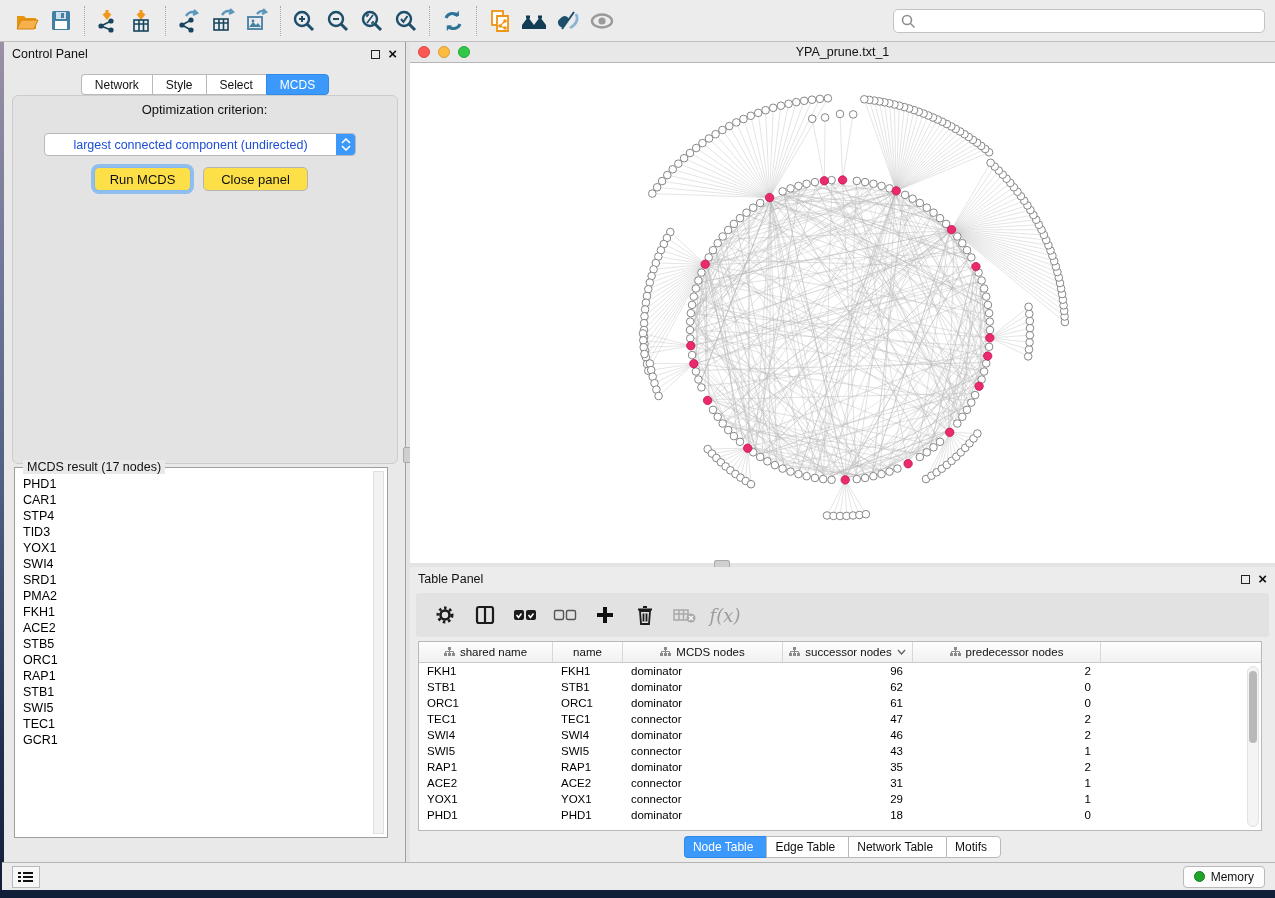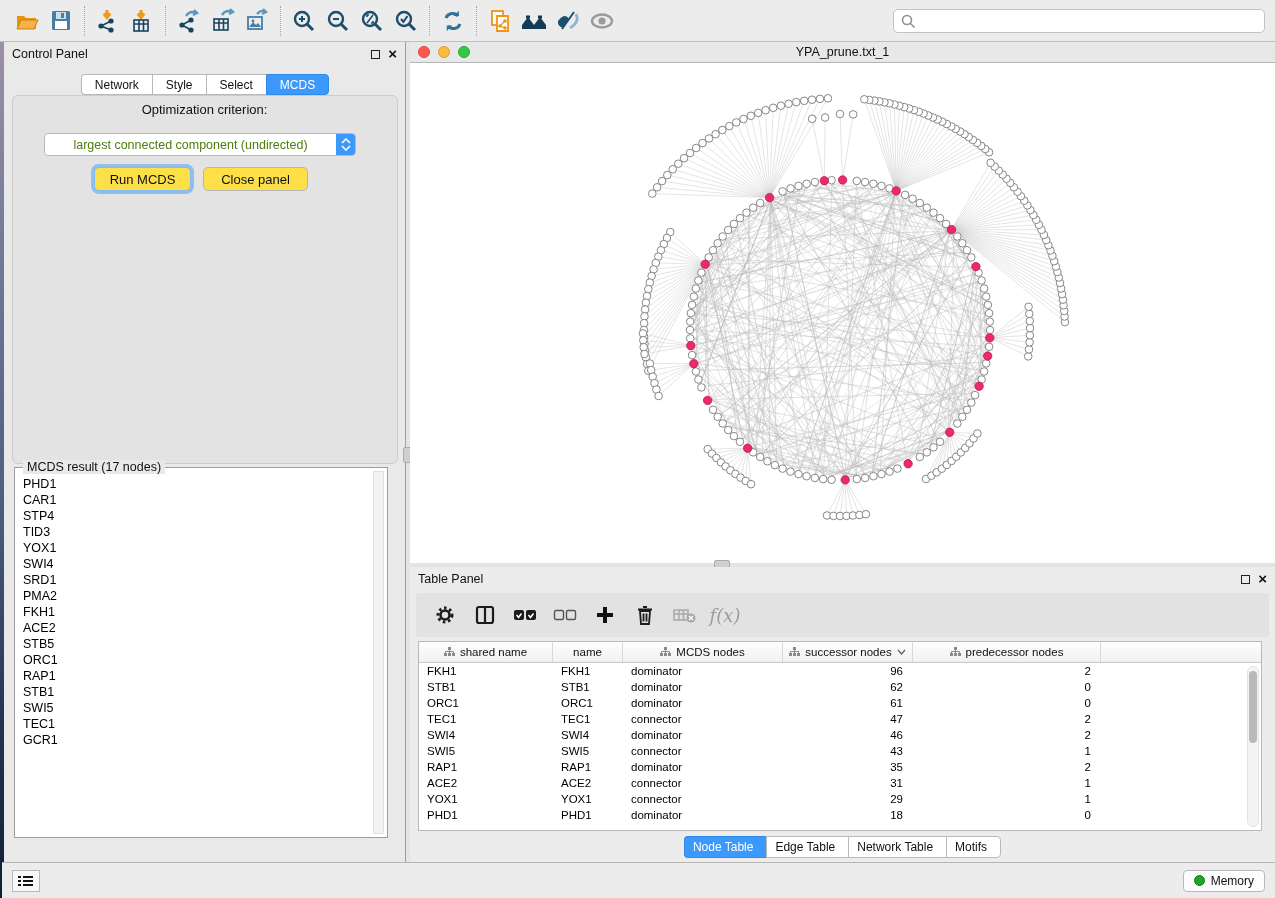--- a/index.html
+++ b/index.html
@@ -30,21 +30,21 @@
   .seg button { font-size:12px; padding:3px 13px; background:#fff; border:1px solid #b9b9b9;
     border-right:none; color:#111; height:21px; }
   .seg button:first-child { border-radius:4px 0 0 4px; }
   .seg button:last-child { border-radius:0 4px 4px 0; border-right:1px solid #b9b9b9; }
   .seg button.sel { background:#3b99fc; border-color:#318ae8; color:#fff; }
   #cp-inner { position:absolute; top:53px; left:8px; width:386px; height:369px;
     background:#e3e3e3; border:1px solid #cccccc; border-radius:6px; }
   #opt-label { position:absolute; top:60px; width:100%; text-align:center; font-size:13px; color:#111; }
   #opt-select { position:absolute; top:91px; left:40px; width:312px; height:23px; background:#fff;
     border:1px solid #b9b9b9; border-radius:4px; display:flex; align-items:center; }
-  #opt-select .val { flex:1; text-align:center; font-size:12.5px; color:#4d7c0f; }
+  #opt-select .val { flex:1; text-align:center; font-size:12.5px; color:#1d4ed8; }
   #opt-select .stepper { width:19px; height:21px; background:#3b99fc; border-radius:0 3px 3px 0;
     display:flex; flex-direction:column; align-items:center; justify-content:center; gap:1px; }
   .cp-btn { position:absolute; top:125px; height:24px; background:#fde047; border:1px solid #b5b5b5;
     border-radius:5px; font-size:13px; color:#111; padding:0 14px; }
   #run-btn { left:90px; width:97px; box-shadow:0 0 0 3px rgba(59,153,252,.5); border-color:#85b7f0; }
   #close-panel-btn { left:199px; width:105px; }
   #mcds-box { position:absolute; top:425px; left:10px; width:374px; height:371px;
     background:#fff; border:1px solid #9e9e9e; }
   #mcds-legend { position:absolute; top:-8px; left:8px; background:#e9e9e9; padding:0 4px;
     font-size:12.5px; color:#111; }
@@ -82,21 +82,21 @@
   .trow { display:flex; height:16px; align-items:center; }
   .td { font-size:11.5px; color:#000; padding-left:8px; white-space:nowrap; overflow:hidden; }
   .td.num { text-align:right; padding-right:10px; padding-left:0; }
   #tbl-scroll { position:absolute; top:24px; right:2px; width:12px; bottom:3px; background:#f4f4f4;
     border:1px solid #e2e2e2; border-radius:6px; }
   #tbl-thumb { position:absolute; top:4px; left:1px; width:8px; height:72px; background:#b9b9b9; border-radius:5px; }
   #tp-tabs { position:absolute; left:0; bottom:4px; width:100%; display:flex; justify-content:center; }
   #tp-tabs .seg button { height:22px;padding-left:8px; }
 
   
-  #status-bar { left:2px; top:862px; width:1273px; height:36px; background:#ececec;
+  #status-bar { left:2px; top:862px; width:1273px; height:28px; background:#ececec;
     border-top:1px solid #b5b5b5; display:flex; align-items:center; padding:0 10px; }
   #taskmgr-btn { width:28px; height:22px; background:#f7f7f7; border:1px solid #b9b9b9;
     display:flex; align-items:center; justify-content:center; }
   #memory-btn { margin-left:auto; height:22px; background:#fdfdfd; border:1px solid #b9b9b9;
     border-radius:4px; display:flex; align-items:center; gap:6px; padding:0 10px; font-size:12px; color:#111; }
   #memory-dot { width:11px; height:11px; border-radius:50%; background:#1ea32b; border:1px solid #147d1f; }
 </style>
 </head>
 <body>
 

